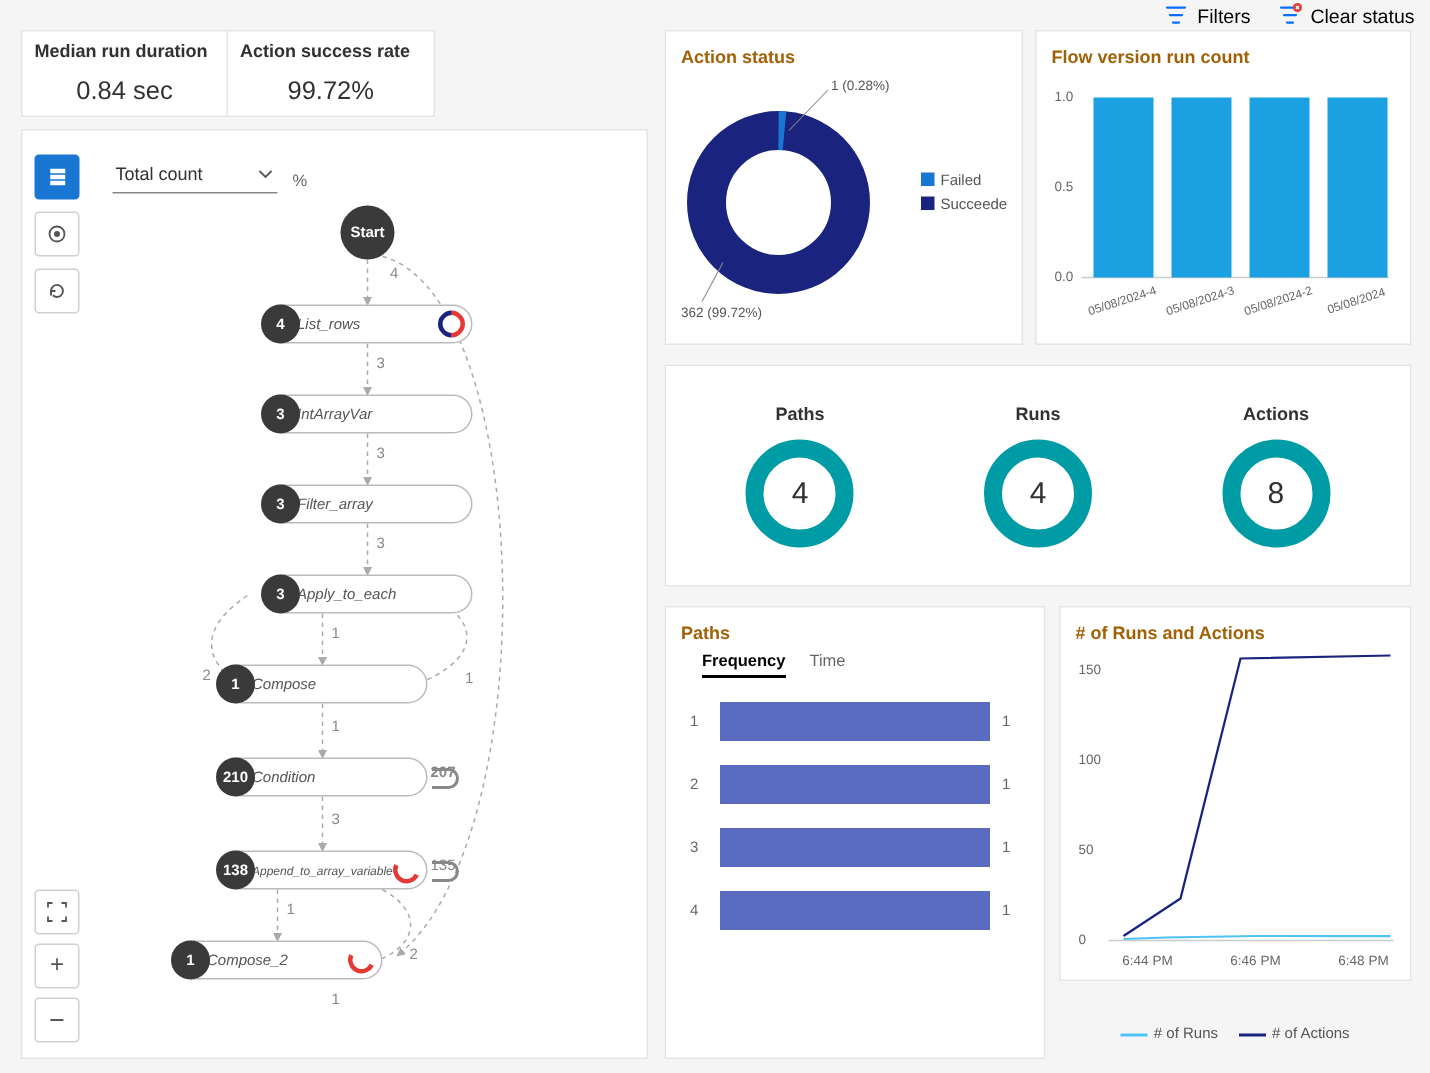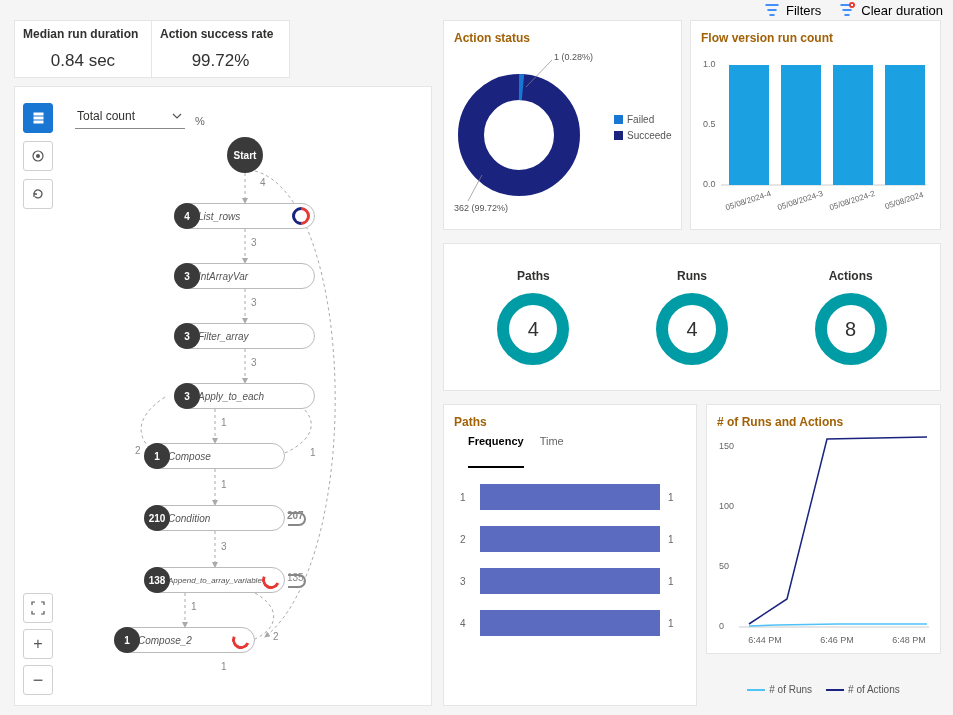--- a/index.html
+++ b/index.html
@@ -160,21 +160,21 @@
   .ring-item .lbl { font-size:12px;font-weight:600;margin-bottom:10px;}
   .ring {
     width:72px;height:72px;border-radius:50%;
     border:12px solid #009ca6;
     display:flex;align-items:center;justify-content:center;
     font-size:20px;font-weight:400;
   }
   
   .paths { left:443px; top:404px; width:254px; height:302px; padding:10px;}
   .tabs { display:flex; gap:16px; margin:6px 0 4px 14px; font-size:11px;}
-  .tab { color:#666; cursor:pointer; padding-bottom:19px;}
+  .tab { color:#666; cursor:pointer; padding-bottom:3px;}
   .tab.active { color:#000; font-weight:600; border-bottom:2px solid #000;}
   .hbar-row { display:flex; align-items:center; gap:8px; margin-top:16px;}
   .hbar-row .idx { width:12px; font-size:10px;color:#666;}
   .hbar { height:26px; background:#5b6bc0; flex:1;}
   .hbar-row .val { width:12px; font-size:10px;color:#666;}
   
   .rachart { left:706px; top:404px; width:235px; height:250px; padding:10px;}
   .legend { display:flex;gap:14px;justify-content:center;font-size:10px;color:#555;margin-top:4px;}
   .legend span{display:flex;align-items:center;gap:4px;}
   .legline{width:18px;height:0;border-top:2px solid;}
@@ -188,21 +188,21 @@
         <path d="M2 3h12M4 8h8M6 13h4" stroke="#0b6cff" stroke-width="1.5" stroke-linecap="round"></path>
       </svg>
     <span>Filters</span>
   </div>
   <div class="btn">
     <svg viewBox="0 0 16 16">
         <path d="M2 3h12M4 8h8M6 13h4" stroke="#0b6cff" stroke-width="1.5" stroke-linecap="round"></path>
         <circle cx="13" cy="3" r="3" fill="#e53935"></circle>
         <path d="M12 2l2 2M14 2l-2 2" stroke="#fff" stroke-width="1"></path>
       </svg>
-    <span>Clear duration</span>
+    <span>Clear status</span>
   </div>
 </div>
 
 <div class="kpis">
   <div class="kpi">
     <div class="kpi-title">Median run duration</div>
     <div class="kpi-value">0.84 sec</div>
   </div>
   <div class="kpi">
     <div class="kpi-title">Action success rate</div>

